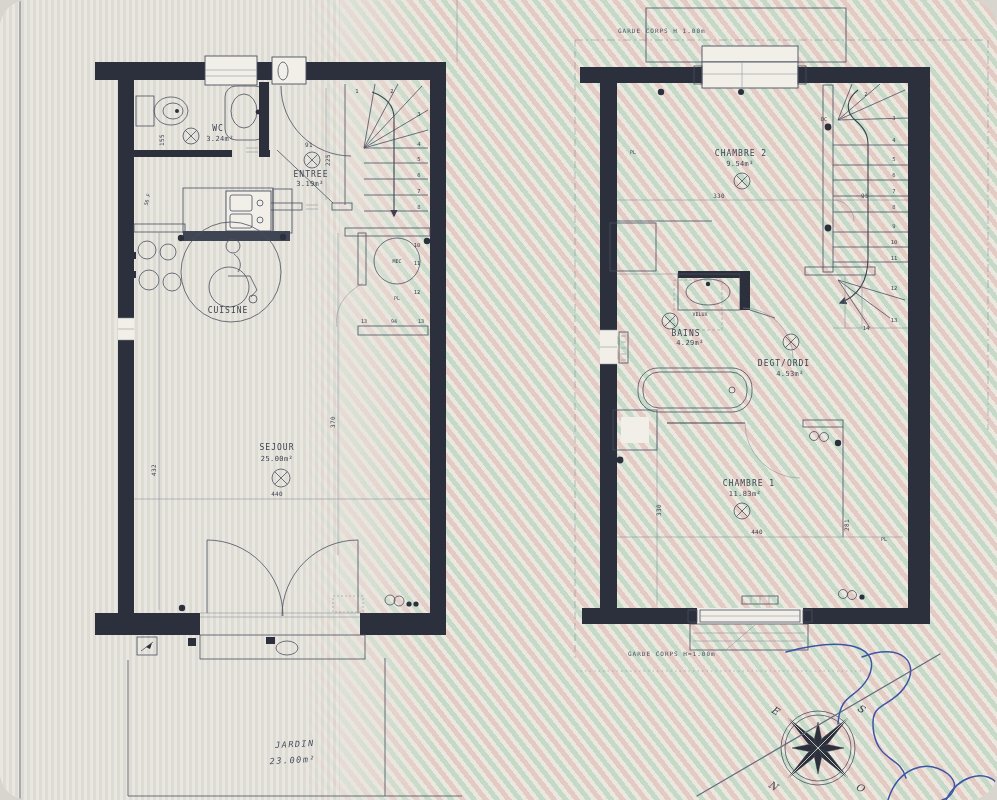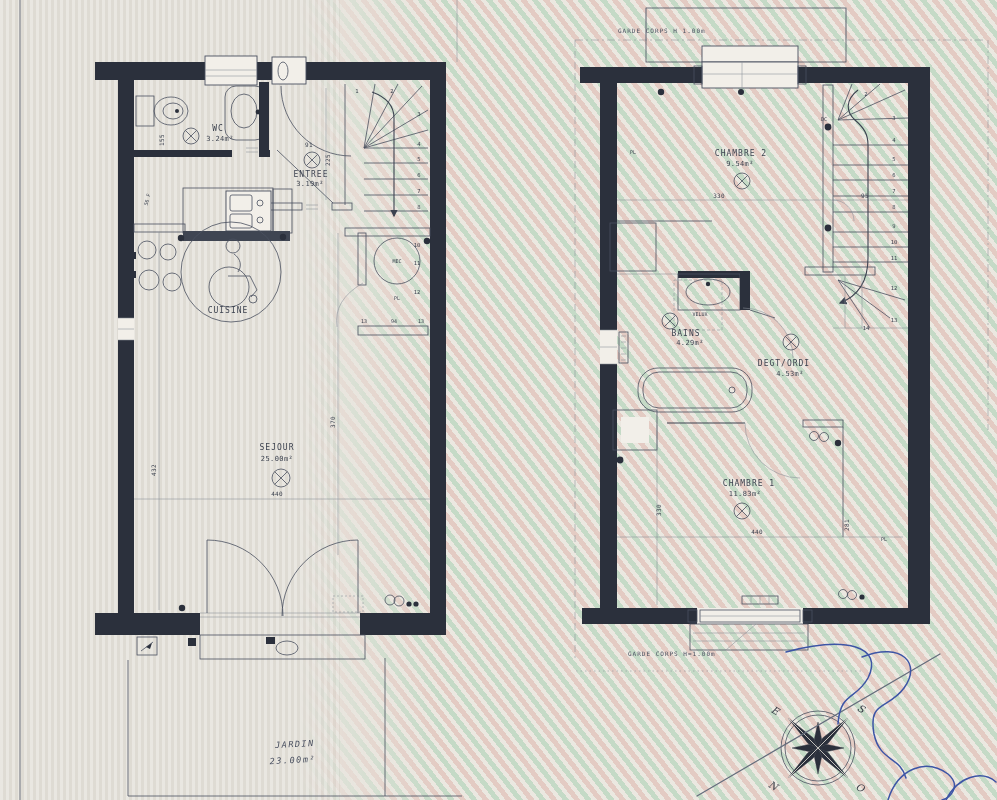--- a/index.html
+++ b/index.html
@@ -1,17 +1,17 @@
 <!DOCTYPE html>
 <html><head>
 <meta charset="utf-8">
 <style>
   html,body{margin:0;padding:0;background:#d8d5ce;}
   .canvas{position:relative;width:997px;height:800px;background:#e7e4dd;overflow:hidden;
-          font-family:"DejaVu Sans Mono", monospace;}
+          font-family:"DejaVu Sans Mono", monospace;border-radius:28px;}
   .paper-left{position:absolute;left:0;top:0;width:340px;height:800px;
     background:repeating-linear-gradient(90deg, rgba(255,255,255,.22) 0 3px, rgba(203,199,188,.20) 3px 6px), #e3e0d9;}
   .moire{position:absolute;left:300px;top:0;width:697px;height:800px;opacity:.55;
     background:
       repeating-linear-gradient(52deg, rgba(222,168,158,.75) 0 5px, rgba(246,240,232,.55) 5px 9px,
                                 rgba(148,203,166,.75) 9px 14px, rgba(246,240,232,.55) 14px 18px);
     -webkit-mask-image:linear-gradient(90deg, transparent 0, #000 140px);
             mask-image:linear-gradient(90deg, transparent 0, #000 140px);}
   svg{position:absolute;left:0;top:0;}
   .wall{fill:#2b303c;stroke:none;}

